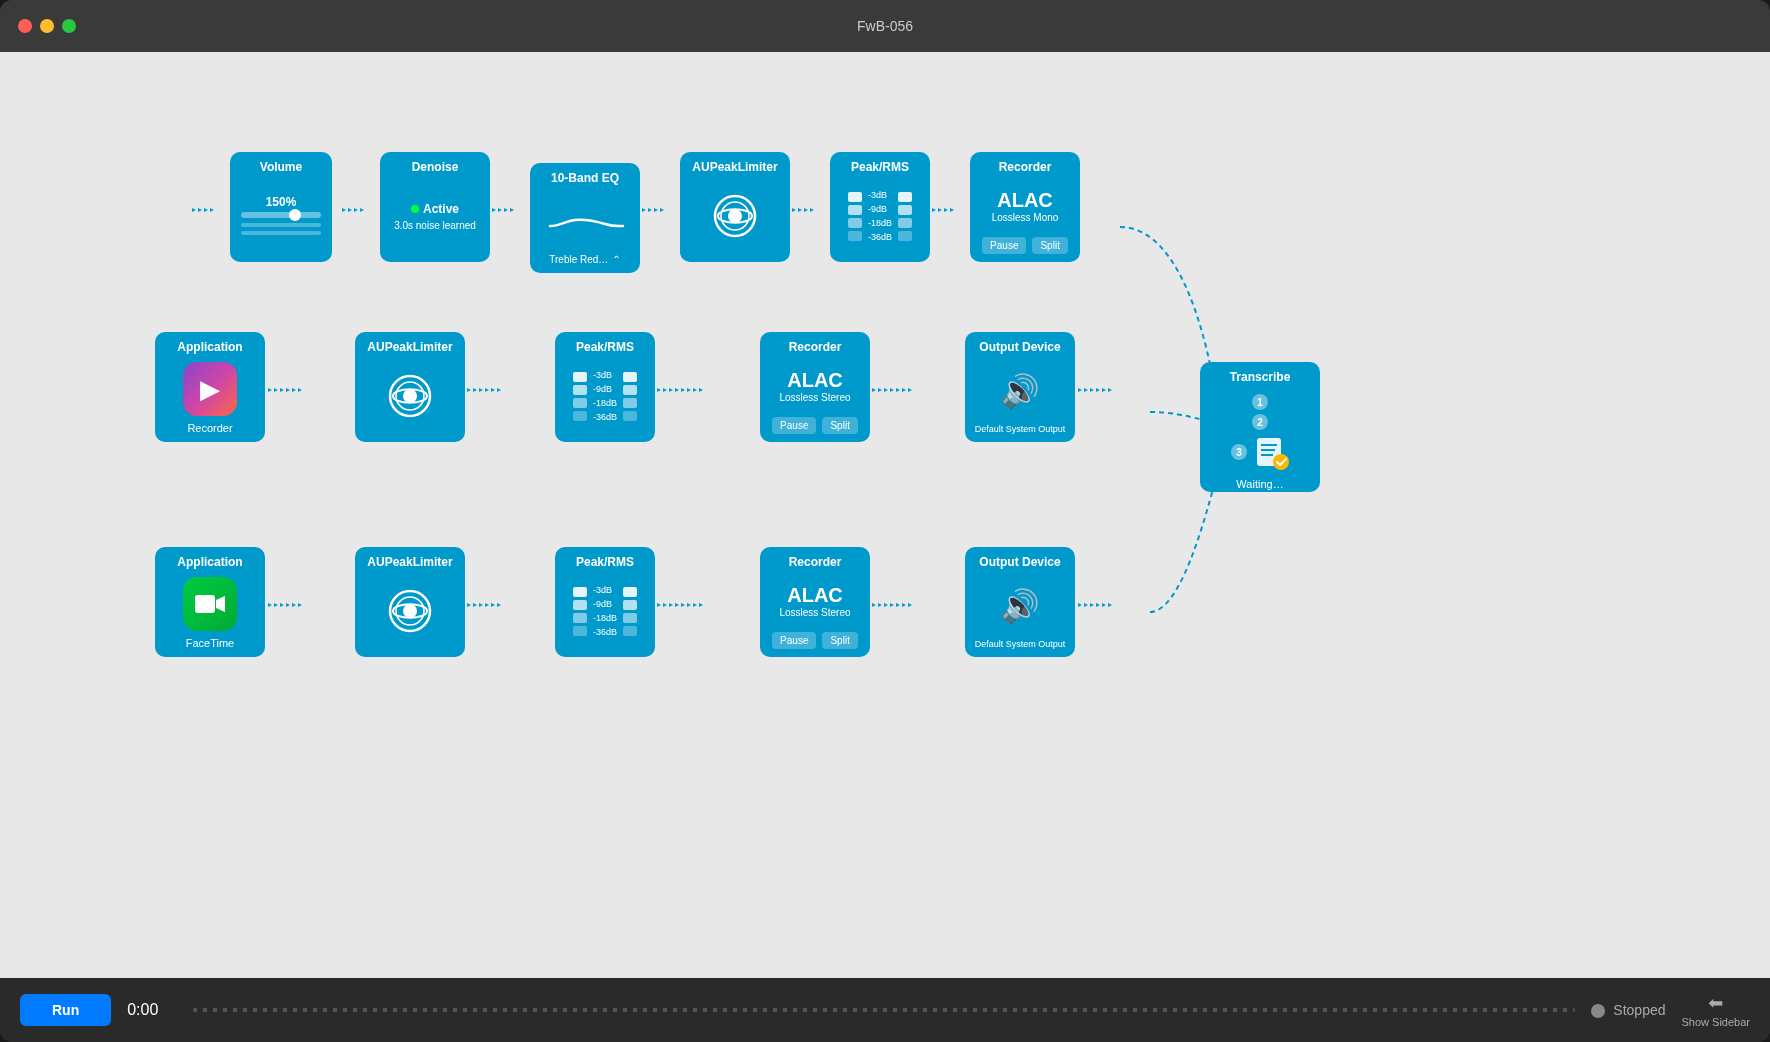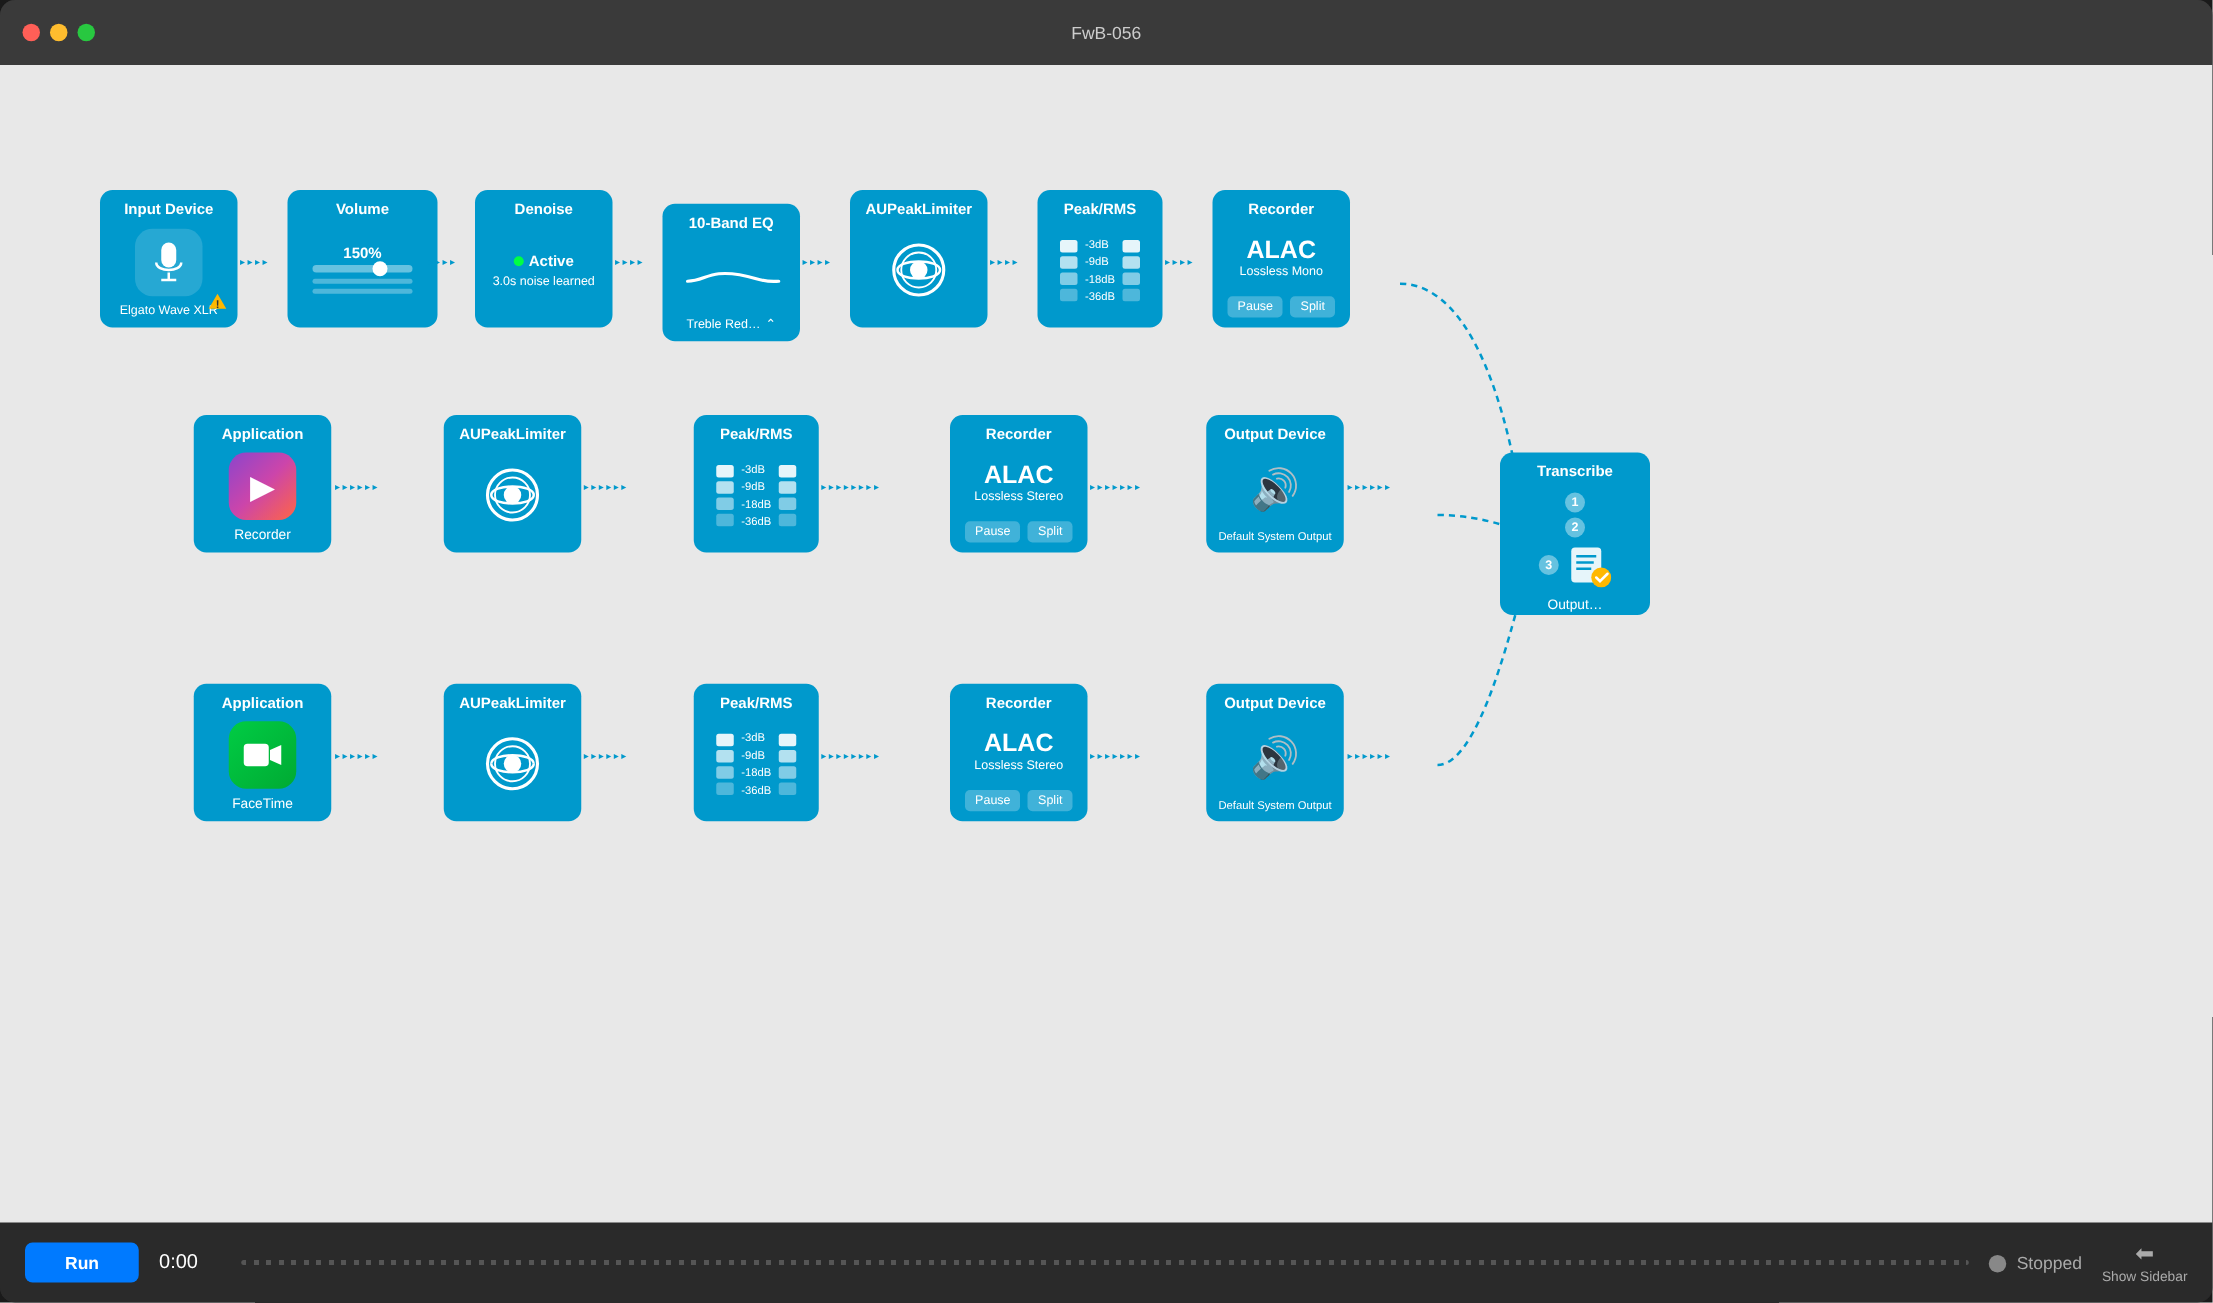--- a/index.html
+++ b/index.html
@@ -273,44 +273,24 @@
 
     <svg class="svg-connector" xmlns="http://www.w3.org/2000/svg">
 
       <path d="M 1120 175 C 1200 175, 1220 370, 1220 375" stroke="#0099cc" stroke-width="2" fill="none" stroke-dasharray="5,4"></path>
 
       <path d="M 1150 360 C 1190 360, 1220 375, 1225 375" stroke="#0099cc" stroke-width="2" fill="none" stroke-dasharray="5,4"></path>
 
       <path d="M 1150 560 C 1190 560, 1220 400, 1225 395" stroke="#0099cc" stroke-width="2" fill="none" stroke-dasharray="5,4"></path>
     </svg>
 
-    <div class="node" style="left:80px; top:100px; width:110px; height:110px;">
-      <div class="node-title">Input Device</div>
-      <div class="node-body">
-        <div class="app-icon-mic">
-          <svg width="28" height="36" viewBox="0 0 28 36" fill="none">
-            <rect x="8" y="2" width="12" height="20" rx="6" fill="white"></rect>
-            <path d="M4 18 C4 26, 24 26, 24 18" stroke="white" stroke-width="2" fill="none"></path>
-            <line x1="14" y1="26" x2="14" y2="32" stroke="white" stroke-width="2"></line>
-            <line x1="8" y1="32" x2="20" y2="32" stroke="white" stroke-width="2"></line>
-          </svg>
-          <div style="position:absolute; bottom:8px; right:8px;">
-            <svg width="16" height="16" viewBox="0 0 16 16">
-              <polygon points="8,2 15,14 1,14" fill="#FFB800"></polygon>
-              <text x="8" y="13" text-anchor="middle" font-size="9" fill="#333" font-weight="bold">!</text>
-            </svg>
-          </div>
-        </div>
-      </div>
-      <div class="node-label" style="font-size:10px; text-align:center;">Elgato Wave XLR</div>
-    </div>
 
     <div style="position:absolute; left:192px; top:153px; color:#0099cc; font-size:8px; letter-spacing:2px;">▸▸▸▸</div>
 
-    <div class="node" style="left:230px; top:100px; width:120px; height:110px;">
+    <div class="node" style="left:230px; top:100px; width:102px; height:110px;">
       <div class="node-title">Volume</div>
       <div class="node-body">
         <div class="volume-pct">150%</div>
         <div class="slider-track">
           <div class="slider-thumb"></div>
         </div>
         <div class="slider-track-2"></div>
         <div class="slider-track-2"></div>
       </div>
     </div>
@@ -574,21 +554,21 @@
           <svg width="36" height="36" viewBox="0 0 36 36">
             <rect x="4" y="4" width="24" height="28" rx="3" fill="rgba(255,255,255,0.9)"></rect>
             <line x1="8" y1="11" x2="24" y2="11" stroke="#0099cc" stroke-width="2"></line>
             <line x1="8" y1="16" x2="22" y2="16" stroke="#0099cc" stroke-width="2"></line>
             <line x1="8" y1="21" x2="20" y2="21" stroke="#0099cc" stroke-width="2"></line>
             <circle cx="28" cy="28" r="8" fill="#FFB800"></circle>
             <path d="M24 28 L27 31 L33 25" stroke="white" stroke-width="2" fill="none" stroke-linecap="round"></path>
           </svg>
         </div>
       </div>
-      <div style="font-size:11px; margin-top:2px;">Output…</div>
+      <div style="font-size:11px; margin-top:2px;">Waiting…</div>
     </div>
 
   </div>
 
   <div class="bottom-bar">
     <button class="run-btn">Run</button>
     <span class="time-display">0:00</span>
     <div class="progress-bar-container">
       <div class="progress-dots"></div>
     </div>

